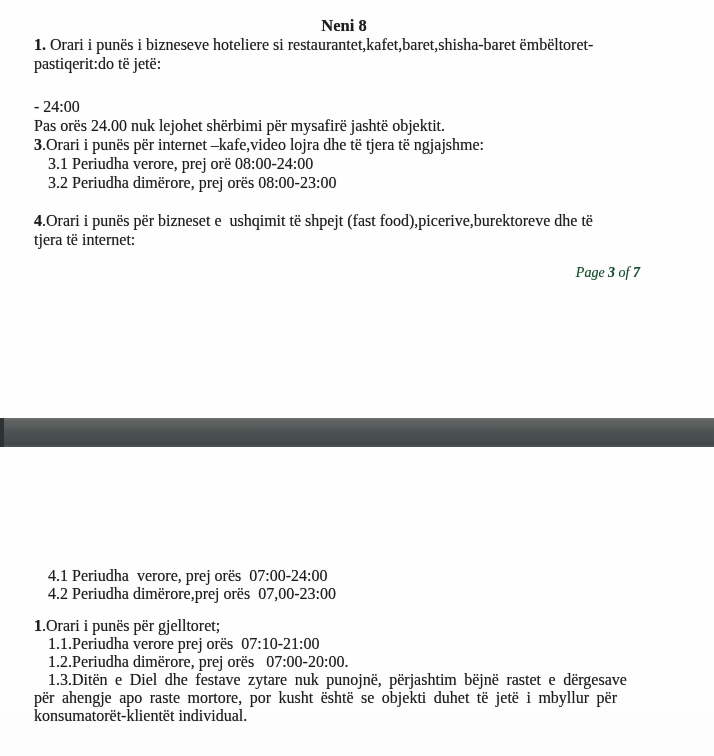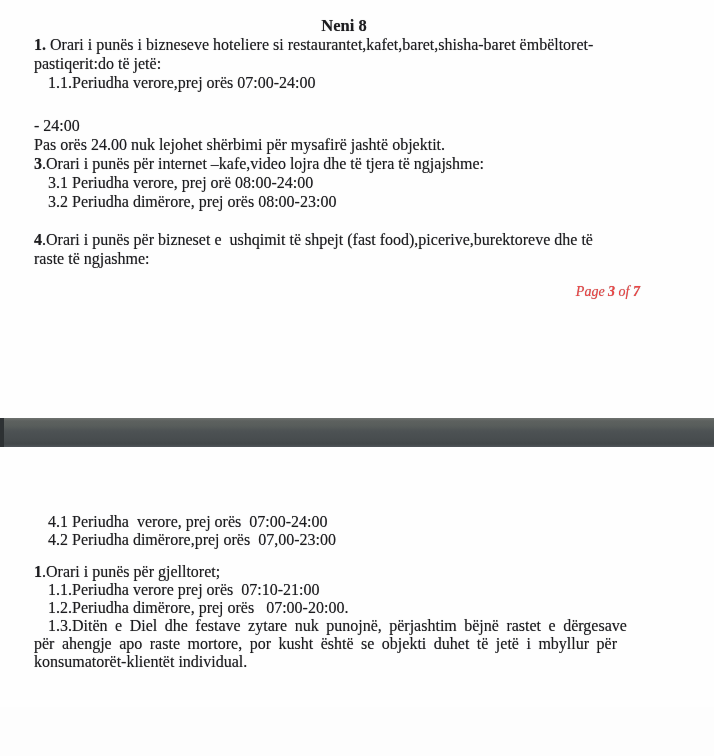--- a/index.html
+++ b/index.html
@@ -9,21 +9,21 @@
     background: #ffffff;
     overflow: hidden;
     font-family: "Liberation Serif", serif;
   }
   #viewer { position: relative; width: 714px; height: 756px; background: #fdfdfd; }
 
   .page {
     position: absolute; left: 0; width: 714px; background: #fefefe;
   }
   #page1 { top: 0; height: 418px; padding-top: 16px; }
-  #page2 { top: 447px; height: 260px; padding-top: 66px; }
+  #page2 { top: 447px; height: 260px; padding-top: 120px; }
 
   .line {
     font-size: 16px;
     line-height: 19px;
     color: #1d1d20;
     white-space: pre;
     text-shadow: 0 0 0.7px rgba(40,40,40,0.55);
   }
   #page2 .line { line-height: 18px; }
 
@@ -38,21 +38,21 @@
   .block-para-justified { margin-left: 34px; margin-right: 12px; }
   .block-para-justified .line:not(:last-child) { word-spacing: 3.5px; }
   .block-para-justified .line:first-child { padding-left: 14px; }
 
   .block-page-indicator {
     text-align: right;
     padding-right: 74px;
     font-style: italic;
     font-size: 14px;
     line-height: 19px;
-    color: #ef4444;
+    color: #14532d;
     white-space: pre;
     text-shadow: 0 0 0.7px rgba(40,40,40,0.5);
   }
   .block-page-indicator b { font-weight: bold; }
 
   .block-spacer { width: 100%; }
   .spacer-large { height: 24px; }
   .spacer-small { height: 19px; }
   .spacer-xs    { height: 14px; }
 
@@ -87,43 +87,40 @@
 <div id="viewer">
   <div class="page" id="page1">
     <div id="page1-blocks">
         <div class="block block-heading">
           <div class="line"><span>Neni 8</span></div>
         </div>
         <div class="block block-para">
           <div class="line"><b>1.</b><span> Orari i punës i bizneseve hoteliere si restaurantet,kafet,baret,shisha-baret ëmbëltoret-</span></div>
           <div class="line"><span>pastiqerit:do të jetë:</span></div>
         </div>
-        <div class="block block-item">
-          <div class="line"><span>1.1.Periudha verore,prej orës 07:00-24:00</span></div>
-        </div>
         <div class="block block-spacer spacer-large"></div>
         <div class="block block-para">
           <div class="line"><span>- 24:00</span></div>
         </div>
         <div class="block block-para">
           <div class="line"><span>Pas orës 24.00 nuk lejohet shërbimi për mysafirë jashtë objektit.</span></div>
         </div>
         <div class="block block-para">
           <div class="line"><b>3</b><span>.Orari i punës për internet –kafe,video lojra dhe të tjera të ngjajshme:</span></div>
         </div>
         <div class="block block-item">
           <div class="line"><span>3.1 Periudha verore, prej orë 08:00-24:00</span></div>
         </div>
         <div class="block block-item">
           <div class="line"><span>3.2 Periudha dimërore, prej orës 08:00-23:00</span></div>
         </div>
         <div class="block block-spacer spacer-small"></div>
         <div class="block block-para">
           <div class="line"><b>4</b><span>.Orari i punës për bizneset e  ushqimit të shpejt (fast food),picerive,burektoreve dhe të</span></div>
-          <div class="line"><span>raste të ngjashme:</span></div>
+          <div class="line"><span>tjera të internet:</span></div>
         </div>
         <div class="block block-spacer spacer-xs"></div>
         <div class="block block-page-indicator"><span>Page </span><b>3</b><span> of </span><b>7</b></div>
       </div>
   </div>
 
   <div id="separator">
     <div id="separator-left-edge"></div>
   </div>
   <div id="scan-noise"></div>

